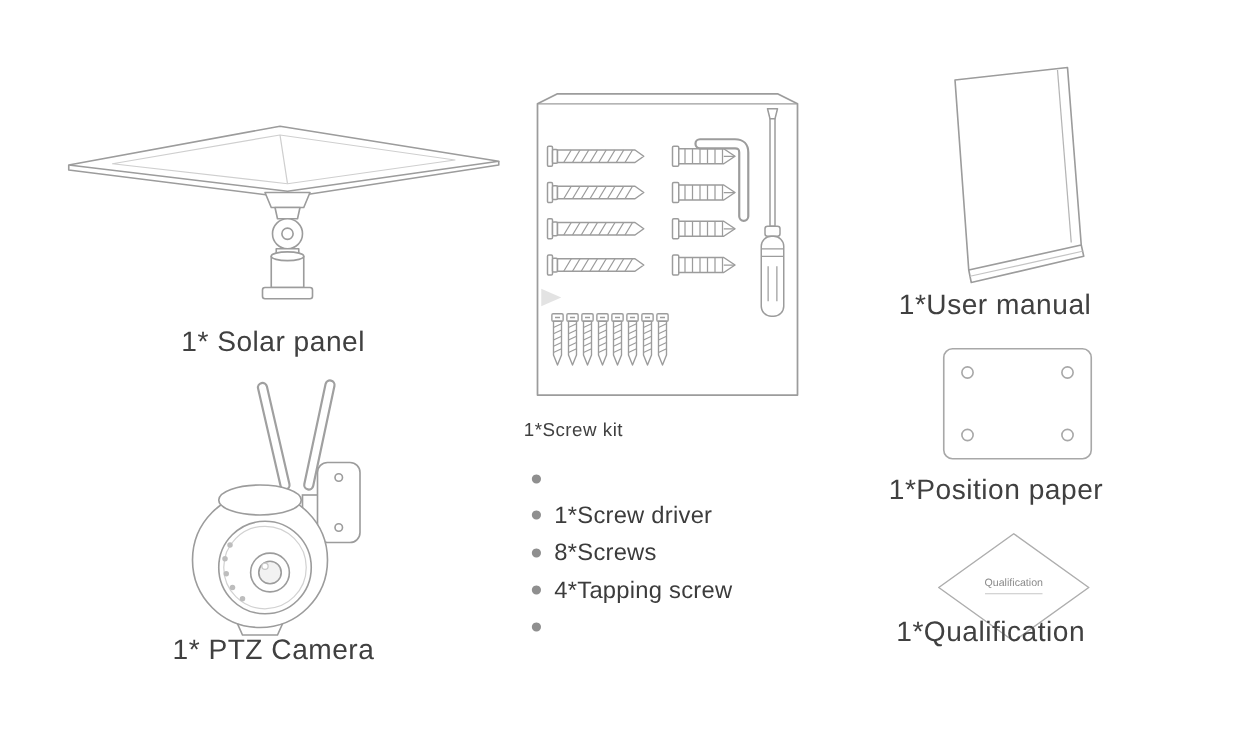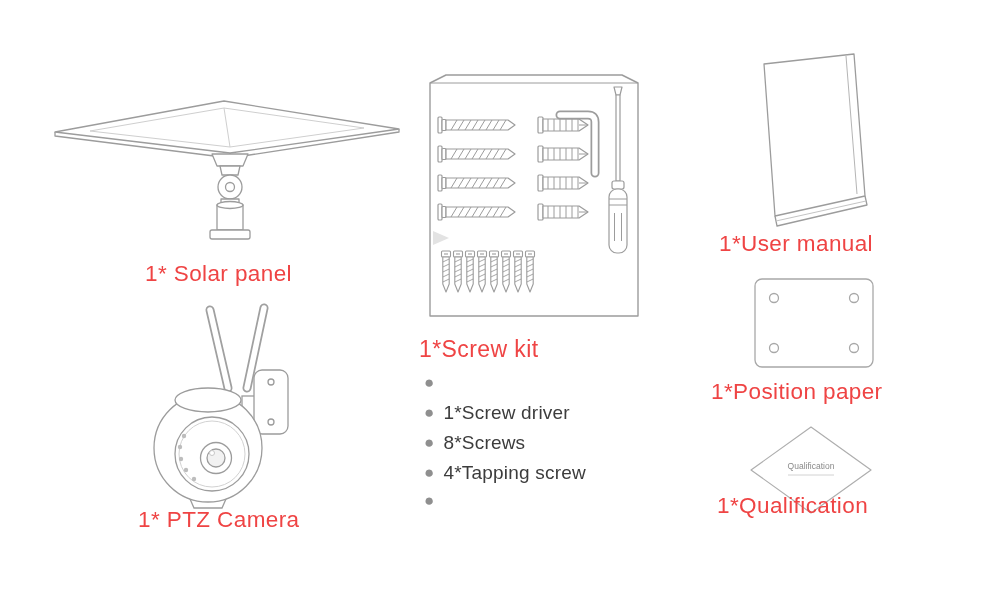--- a/index.html
+++ b/index.html
@@ -4,24 +4,24 @@
 <style>
   * { margin: 0; padding: 0; box-sizing: border-box; }
   html, body { width: 1000px; height: 590px; background: #ffffff; overflow: hidden; }
   body { font-family: "Liberation Sans", sans-serif; color: #3c3c3c; }
   .canvas { position: relative; width: 1000px; height: 590px; background: #fff; }
   .illus { position: absolute; line-height: 0; }
   .label {
     position: absolute;
     font-size: 22.5px;
     letter-spacing: 0.4px;
-    color: #ef4444;
+    color: #404040;
     white-space: nowrap;
   }
-  .kit-title { font-size: 23px; }
+  .kit-title { font-size: 15px; }
   .kit-list { position: absolute; left: 424px; top: 374px; width: 280px; list-style: none; }
   .kit-list li {
     display: flex; align-items: baseline;
     font-size: 19px; color: #3c3c3c;
     margin-bottom: 8px; letter-spacing: 0.2px; white-space: nowrap;
   }
   .kit-list .bullet {
     color: #8f8f8f; font-size: 17px; margin-right: 9px;
     position: relative; top: -1px;
   }

